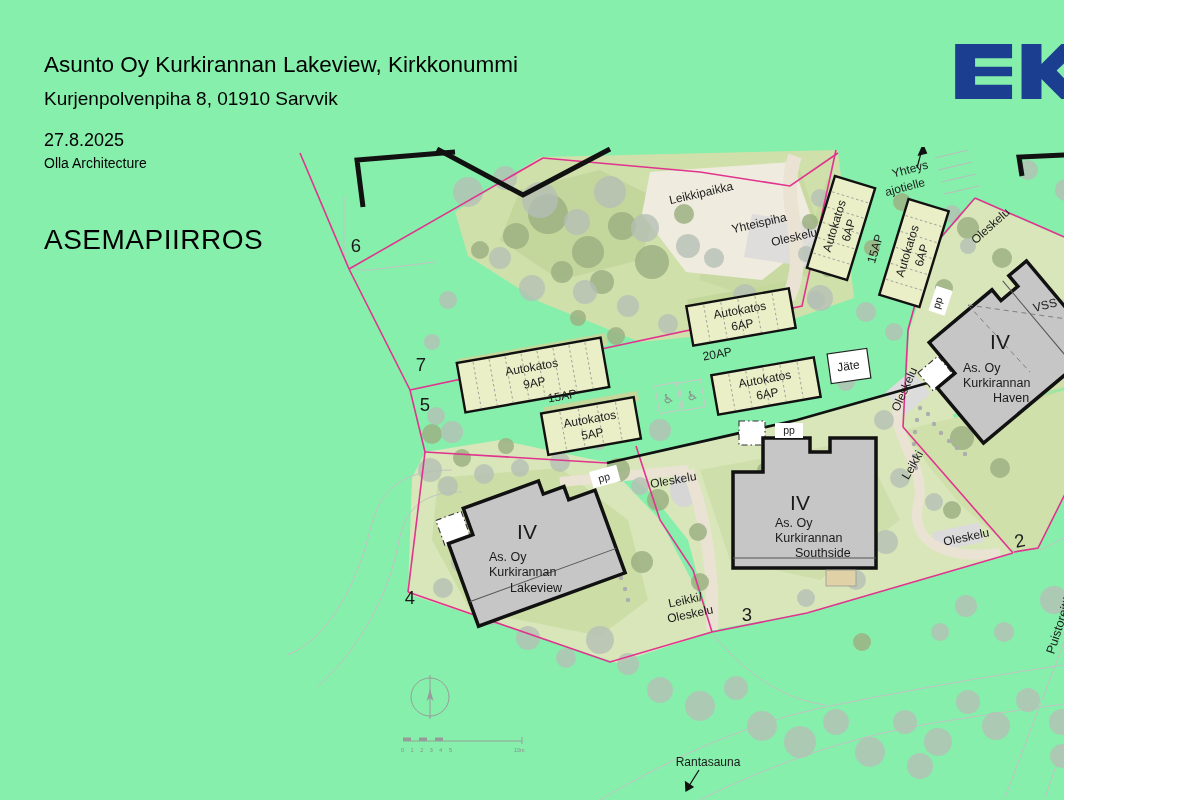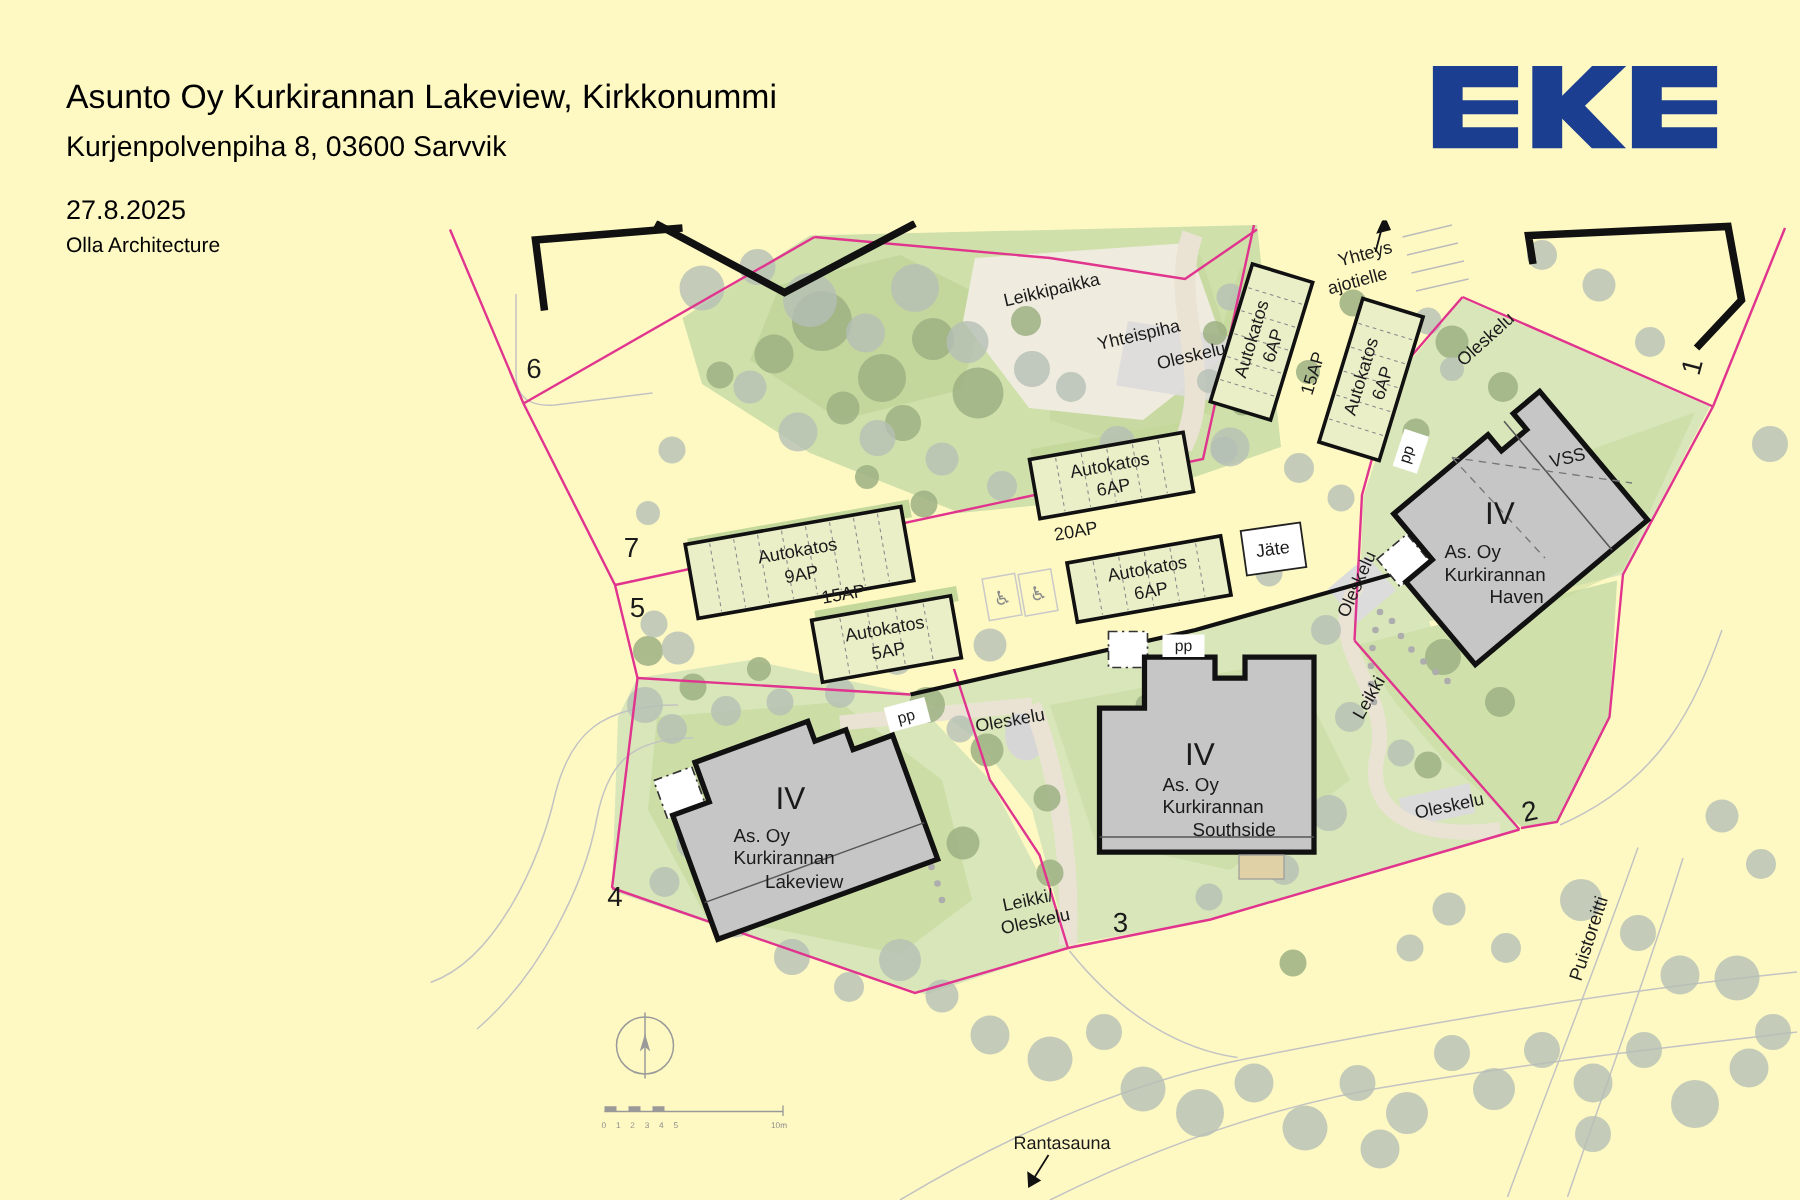--- a/index.html
+++ b/index.html
@@ -1,16 +1,16 @@
 <!DOCTYPE html>
 <html><head>
 <meta charset="utf-8">
 <style>
   html,body{margin:0;padding:0;background:#fff;}
-  #page{position:relative;width:1200px;height:800px;background:#fef9c3;overflow:hidden;
+  #page{position:relative;width:1064px;height:800px;background:#86efac;overflow:hidden;
         font-family:"Liberation Sans",sans-serif;color:#000;}
   .hdr{position:absolute;left:44px;white-space:nowrap;}
   #title{top:52px;font-size:22.5px;}
   #address{top:88px;font-size:19px;}
   #date{top:130px;font-size:18px;}
   #firm{top:155px;font-size:14px;}
   #drawtype{top:224px;font-size:28px;letter-spacing:.5px;}
   #logo{position:absolute;left:955px;top:44px;}
   svg text{font-family:"Liberation Sans",sans-serif;fill:#1a1a1a;}
   .t11{font-size:10.5px;}
@@ -20,23 +20,24 @@
   .t21{font-size:21px;}
   .tiny{font-size:5.5px;fill:#8c8c8c;letter-spacing:2.5px;}
   .tiny2{font-size:5.5px;fill:#8c8c8c;letter-spacing:0;}
 </style>
 </head>
 <body>
 
 <div id="page">
 
   <div class="hdr" id="title">Asunto Oy Kurkirannan Lakeview, Kirkkonummi</div>
-  <div class="hdr" id="address">Kurjenpolvenpiha 8, 03600 Sarvvik</div>
+  <div class="hdr" id="address">Kurjenpolvenpiha 8, 01910 Sarvvik</div>
   <div class="hdr" id="date">27.8.2025</div>
   <div class="hdr" id="firm">Olla Architecture</div>
+  <div class="hdr" id="drawtype">ASEMAPIIRROS</div>
 
   <div id="logo">
     <svg width="190" height="55" viewBox="0 0 200 58">
       <path fill="#1B3E90" fill-rule="evenodd" d="M0,0 H60 V58 H0 Z M21,15 H60 V24 H21 Z M21,34 H60 V43 H21 Z"></path>
       <path fill="#1B3E90" d="M70,0 H91 V21 L112,0 H136 L107,28 L136,58 H112 L91,37 V58 H70 Z"></path>
       <path fill="#1B3E90" fill-rule="evenodd" d="M140,0 H200 V58 H140 Z M161,15 H200 V24 H161 Z M161,34 H200 V43 H161 Z"></path>
     </svg>
   </div>
 
   <svg width="1200" height="800" viewBox="0 0 1200 800" style="position:absolute;left:0;top:0;">

